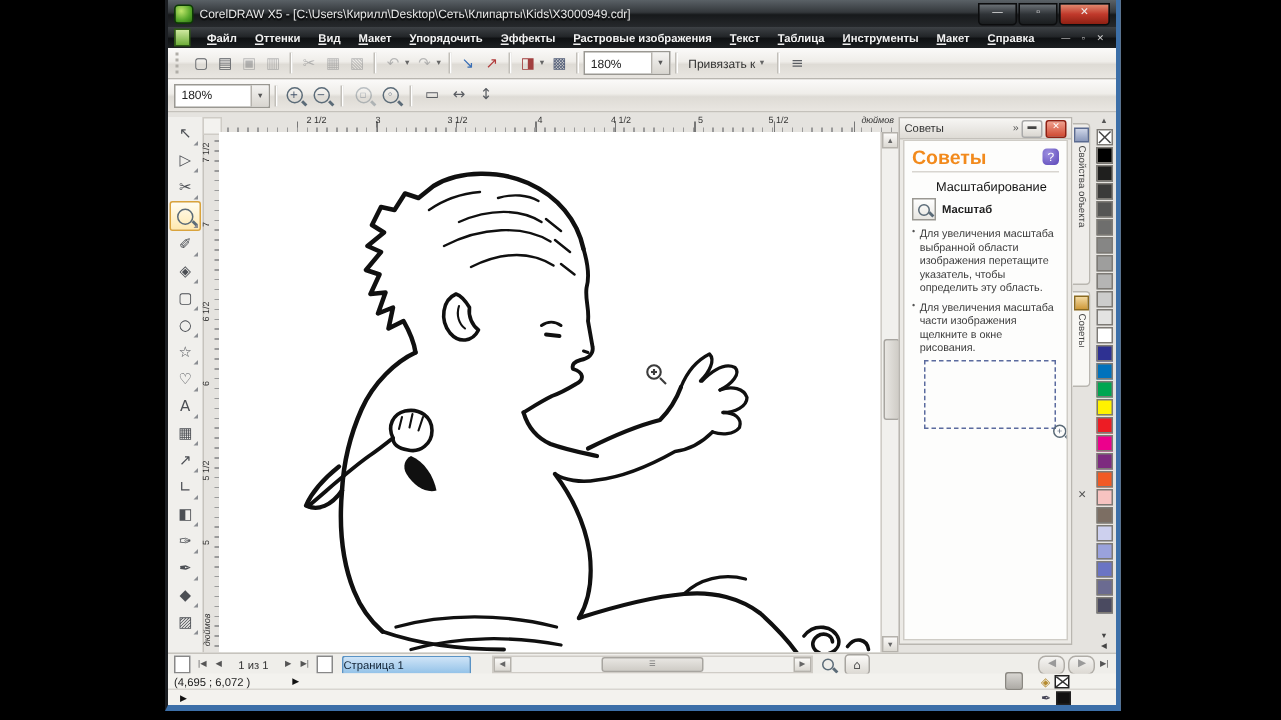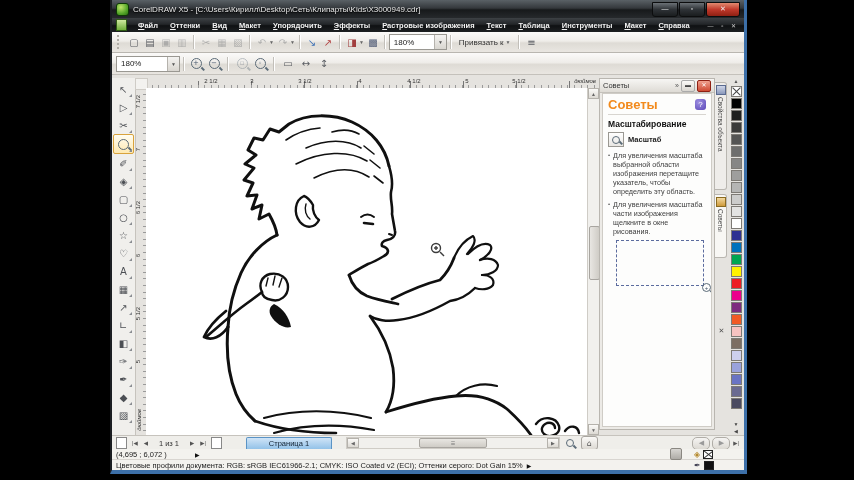--- a/index.html
+++ b/index.html
@@ -83,21 +83,21 @@
   #docker-cap .chev{margin-left:auto;font-size:7px;color:#555;}
   .capbtn{width:12px;height:10px;margin-left:2px;font-size:6px;line-height:9px;text-align:center;color:#444;
     background:linear-gradient(#fbfaf8,#d9d6d0);border:1px solid #aaa;border-radius:2px;}
   .capbtn.close{background:linear-gradient(#f0a08e,#cf4a33);color:#fff;border-color:#8f2013;}
   #docker-body{position:absolute;left:2px;top:14px;right:2px;bottom:2px;background:#fdfdfc;border:1px solid #cfccc6;
     padding:3px 5px;box-sizing:border-box;overflow:hidden;}
   #docker-title-row{display:flex;align-items:center;border-bottom:1px solid #d8d5d0;padding-bottom:2px;}
   #docker-title{color:#f28a1c;font-size:13px;font-weight:bold;}
   #help-icon{margin-left:auto;width:11px;height:11px;border-radius:3px;background:radial-gradient(circle at 35% 30%,#9d8fe0,#5b47b8);
     color:#fff;font-size:8px;line-height:11px;text-align:center;}
-  #docker-section{font-size:8.5px;font-weight:bold;color:#111;margin:4px 0 3px;}
+  #docker-section{font-size:8.5px;font-weight:normal;color:#111;margin:4px 16px 3px;}
   #tool-row{display:flex;align-items:center;gap:4px;margin:2px 0 4px;}
   #tool-row .box{width:14px;height:13px;border:1px solid #9a9892;background:linear-gradient(#fff,#e8e6e2);
     display:flex;align-items:center;justify-content:center;}
   #tool-row .lbl{font-size:7.5px;font-weight:bold;color:#222;}
   .tip{display:flex;gap:3px;font-size:7.2px;line-height:9px;color:#3d3d3d;margin-bottom:4px;}
   .tip .bullet{color:#555;font-size:6px;line-height:9px;flex:none;}
   .tip b{font-weight:bold;}
   #zoom-demo{position:relative;width:86px;height:44px;border:1px dashed #5b6b9e;margin:2px 0 6px 8px;}
   #zoom-demo .dmag{position:absolute;right:-8px;bottom:-7px;}
   
@@ -115,23 +115,23 @@
   .swatch.none::before,.swatch.none::after{content:"";position:absolute;left:-1px;top:4px;width:11px;height:1px;background:#444;}
   .swatch.none::before{transform:rotate(45deg);} .swatch.none::after{transform:rotate(-45deg);}
   #pal-bottom{margin-top:auto;display:flex;flex-direction:column;align-items:center;gap:1px;padding-bottom:1px;}
   #pal-bottom span{font-size:5px;color:#444;line-height:6px;}
   
   #pagebar{position:absolute;left:0;top:435px;right:0;height:14px;background:#efeeea;border-top:1px solid #c6c3bd;
     display:flex;align-items:center;font-size:7px;color:#333;padding:0 2px;}
   .pbtn{font-size:5.5px;color:#555;padding:0 3px;flex:none;}
   .picon{width:9px;height:10px;background:#fff;border:1px solid #888;margin:0 2px;flex:none;}
   #page-info{padding:0 8px;font-size:7.5px;flex:none;}
-  #page-tab{margin-left:22px;width:84px;height:11px;background:linear-gradient(#cfe4f7,#93c2e8);
+  #page-tab{margin-left:4px;width:84px;height:11px;background:linear-gradient(#cfe4f7,#93c2e8);
     border:1px solid #5a93c5;border-bottom:none;border-radius:2px 2px 0 0;font-size:7.5px;color:#123;
-    text-align:center;line-height:11px;flex:none;}
+    line-height:11px;flex:none;}
   #hscroll{position:relative;margin-left:14px;width:212px;height:10px;background:#f1f0ed;border:1px solid #cfccc6;flex:none;}
   #hscroll .ha{position:absolute;top:0;width:10px;height:8px;font-size:5px;color:#666;text-align:center;line-height:8px;
     background:linear-gradient(#fbfaf8,#dcd9d3);border:1px solid #b5b2ac;}
   #hthumb{position:absolute;left:72px;top:0;width:66px;height:8px;background:linear-gradient(#e8e6e2,#cfccc6);
     border:1px solid #a8a5a0;border-radius:2px;text-align:center;font-size:5px;color:#777;line-height:8px;}
   .pagebtn{width:15px;height:12px;margin-left:3px;display:flex;align-items:center;justify-content:center;
     background:linear-gradient(#fbfaf8,#dcd9d3);border:1px solid #a8a5a0;border-radius:3px;flex:none;
     font-family:"DejaVu Sans",sans-serif;font-size:8px;color:#555;}
   .pagebtn.plain{background:none;border:none;}
   .navpill{width:16px;height:11px;margin-left:2px;border:1px solid #b0ada7;border-radius:5px;
@@ -474,21 +474,20 @@
     <div class="srow">
       <span>(4,695 ; 6,072 )</span>
       <span class="flyt">▶</span>
       <span id="sb-doc-icon"></span>
       <span class="ind">
         <span class="g">◈</span>
         <span class="chip none"></span>
       </span>
     </div>
     <div class="srow">
-      <span>Цветовые профили документа: RGB: sRGB IEC61966-2.1; CMYK: ISO Coated v2 (ECI); Оттенки серого: Dot Gain 15%</span>
       <span class="flyt" style="margin-left:4px;">▶</span>
       <span class="ind" style="margin-left:auto;">
         <span class="g" style="color:#445;">✒</span>
         <span class="chip black"></span>
       </span>
     </div>
   </div>
 
 </div>
 

